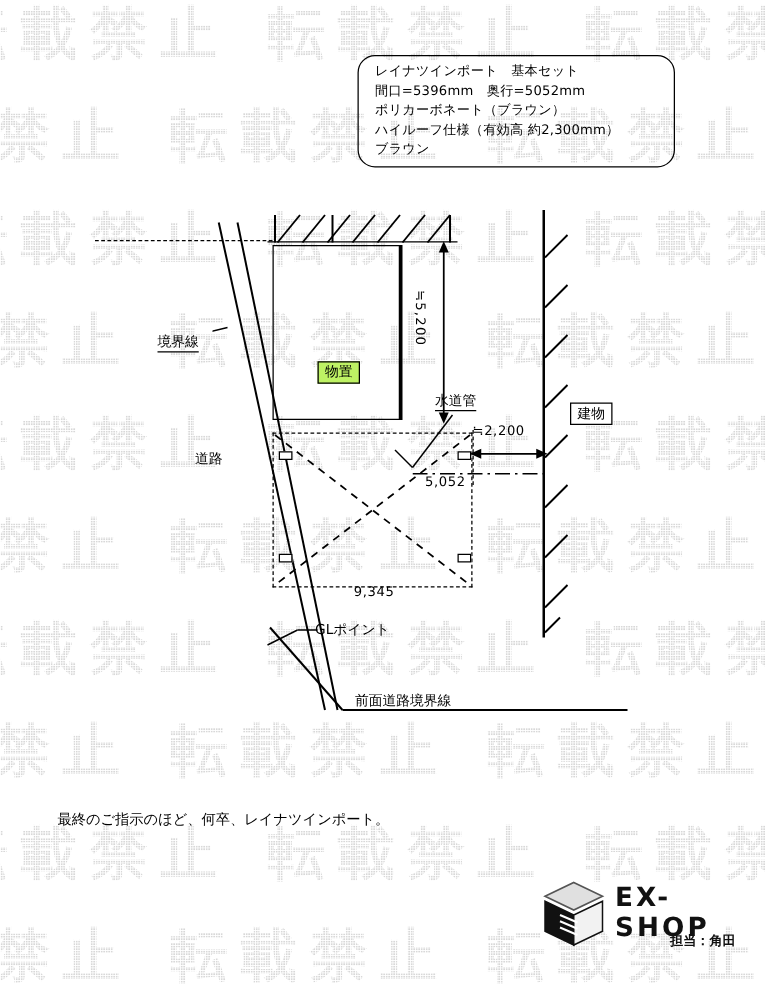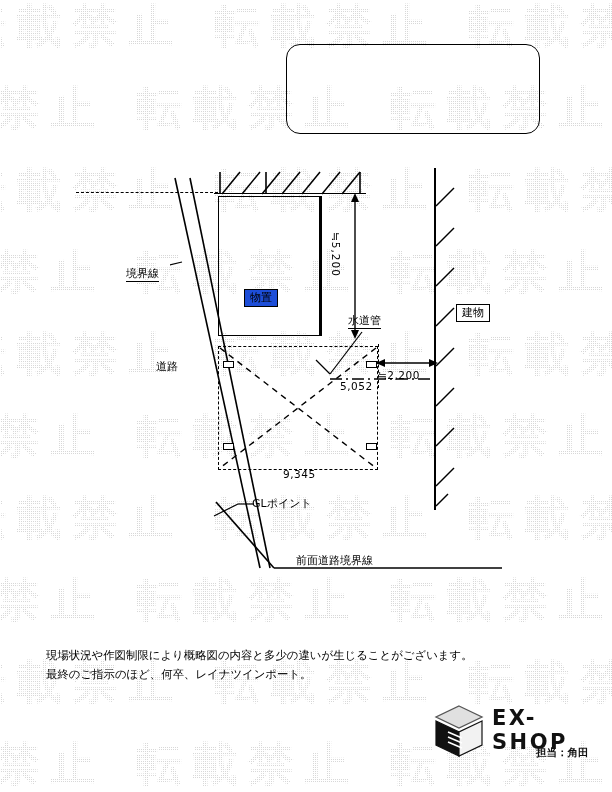--- a/index.html
+++ b/index.html
@@ -106,24 +106,24 @@
     background: transparent;
   }
   #shed-rect-right {
     left: 320px;
     top: 196px;
     width: 1.6px;
     height: 140px;
     background: #000;
   }
   #shed-label {
-    left: 244px;
+    left: 254px;
     top: 289px;
     border: 1.3px solid #000;
-    background: #1d4ed8;
+    background: #bef264;
     padding: 1px 5px 2px 5px;
     font-size: 11px;
     line-height: 13px;
     color: #000;
     text-align: right;
   }
 
   
   #carport {
     left: 218px;
@@ -161,21 +161,21 @@
   }
   .dim-vert {
     writing-mode: vertical-rl;
     text-orientation: mixed;
     letter-spacing: 1px;
   }
 
   
   #bldg-label {
     left: 456px;
-    top: 304px;
+    top: 322px;
     border: 1.3px solid #000;
     background: #fff;
     padding: 1px 5px 2px 5px;
     font-size: 11px;
     line-height: 13px;
   }
 
   
   #note {
     left: 46px;
@@ -233,20 +233,27 @@
     <div class="wm-row" style="top: 488px; color: rgb(185, 185, 185); left: -40px;"><span>転載禁止</span><span>転載禁止</span><span>転載禁止</span></div>
     <div class="wm-row" style="top: 570px; color: rgb(185, 185, 185); left: -118px;"><span>転載禁止</span><span>転載禁止</span><span>転載禁止</span></div>
     <div class="wm-row" style="top: 652px; color: rgb(185, 185, 185); left: -40px;"><span>転載禁止</span><span>転載禁止</span><span>転載禁止</span></div>
     <div class="wm-row" style="top: 734px; color: rgb(185, 185, 185); left: -118px;"><span>転載禁止</span><span>転載禁止</span><span>転載禁止</span></div>
     <div id="wm-dots"></div>
   </div>
 
   <div id="content">
 
     <div class="abs" id="spec-box"></div>
+    <div class="abs" id="spec-lines">
+      <div>レイナツインポート　基本セット</div>
+      <div>間口=5396mm　奥行=5052mm</div>
+      <div>ポリカーボネート（ブラウン）</div>
+      <div>ハイルーフ仕様（有効高 約2,300mm）</div>
+      <div>ブラウン</div>
+    </div>
 
     <svg class="abs" style="left:214px; top:168px; width:152px; height:28px;">
       <line x1="6" y1="26" x2="6" y2="4" stroke="#000" stroke-width="1.6"></line>
       <line x1="8" y1="26" x2="26" y2="4" stroke="#000" stroke-width="1.5"></line>
       <line x1="28" y1="26" x2="46" y2="4" stroke="#000" stroke-width="1.5"></line>
       <line x1="48" y1="26" x2="66" y2="4" stroke="#000" stroke-width="1.5"></line>
       <line x1="52" y1="26" x2="52" y2="4" stroke="#000" stroke-width="1.6"></line>
       <line x1="68" y1="26" x2="86" y2="4" stroke="#000" stroke-width="1.5"></line>
       <line x1="88" y1="26" x2="106" y2="4" stroke="#000" stroke-width="1.5"></line>
       <line x1="108" y1="26" x2="126" y2="4" stroke="#000" stroke-width="1.5"></line>
@@ -299,21 +306,21 @@
 
     <div class="abs dim" style="left:340px; top:380px;">5,052</div>
     <div class="abs dim" style="left:283px; top:468px;">9,345</div>
 
     <div class="abs dash-v" style="left:378px; top:344px; height:44px;"></div>
     <svg class="abs" style="left:376px; top:356px; width:62px; height:14px;">
       <line x1="4" y1="7" x2="58" y2="7" stroke="#000" stroke-width="1.4"></line>
       <polygon points="0,7 9,3 9,11" fill="#000"></polygon>
       <polygon points="62,7 53,3 53,11" fill="#000"></polygon>
     </svg>
-    <div class="abs dim" style="left:378px; top:339px;margin-top:30px;">≒2,200</div>
+    <div class="abs dim" style="left:378px; top:339px;">≒2,200</div>
 
     <svg class="abs" style="left:330px; top:376px; width:110px; height:6px;">
       <line x1="0" y1="3" x2="108" y2="3" stroke="#000" stroke-width="1.3" stroke-dasharray="12 4 2 4"></line>
     </svg>
 
     <div class="abs ln-v" style="left:434px; top:168px; height:342px; width:1.8px;"></div>
     <svg class="abs" style="left:434px; top:168px; width:24px; height:342px;">
       <line x1="2" y1="38" x2="20" y2="20" stroke="#000" stroke-width="1.5"></line>
       <line x1="2" y1="78" x2="20" y2="60" stroke="#000" stroke-width="1.5"></line>
       <line x1="2" y1="118" x2="20" y2="100" stroke="#000" stroke-width="1.5"></line>
@@ -329,24 +336,23 @@
     <svg class="abs" style="left:212px; top:496px; width:44px; height:22px;">
       <line x1="2" y1="20" x2="26" y2="8" stroke="#000" stroke-width="1.2"></line>
       <line x1="26" y1="8" x2="42" y2="8" stroke="#000" stroke-width="1.2"></line>
     </svg>
     <div class="abs lbl" style="left:252px; top:497px;">GLポイント</div>
 
     <svg class="abs" style="left:214px; top:500px; width:290px; height:76px;">
       <line x1="2" y1="2" x2="60" y2="68" stroke="#000" stroke-width="1.6"></line>
       <line x1="60" y1="68" x2="288" y2="68" stroke="#000" stroke-width="1.6"></line>
     </svg>
-    <div class="abs lbl" style="left:296px; top:554px;text-align:right;">前面道路境界線</div>
+    <div class="abs lbl" style="left:284px; top:554px;text-align:right;">前面道路境界線</div>
 
     <div class="abs" id="note">
-      <div>現場状況や作図制限により概略図の内容と多少の違いが生じることがございます。</div>
       <div>最終のご指示のほど、何卒、レイナツインポート。</div>
     </div>
 
     <div class="abs" id="logo-block">
       <svg style="position:absolute; left:0; top:0; width:54px; height:54px;">
 
         <polygon points="27,2 50,13 27,24 4,13" fill="#e0e0e0" stroke="#555" stroke-width="1.3"></polygon>
 
         <polygon points="4,17 27,28 27,52 4,41" fill="#111" stroke="#111" stroke-width="1.2"></polygon>
         <polygon points="50,17 27,28 27,52 50,41" fill="#f2f2f2" stroke="#111" stroke-width="1.2"></polygon>

